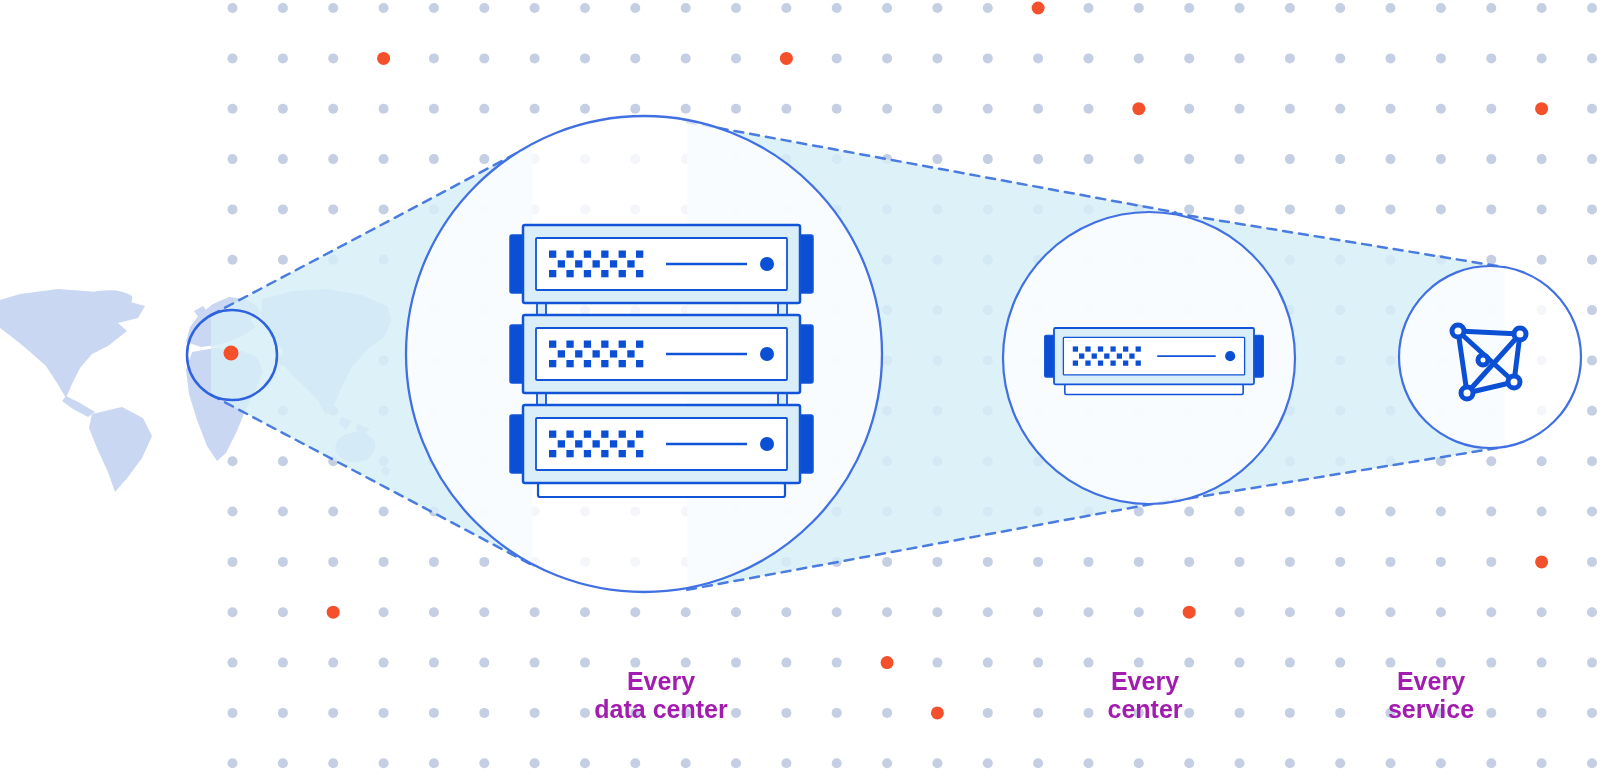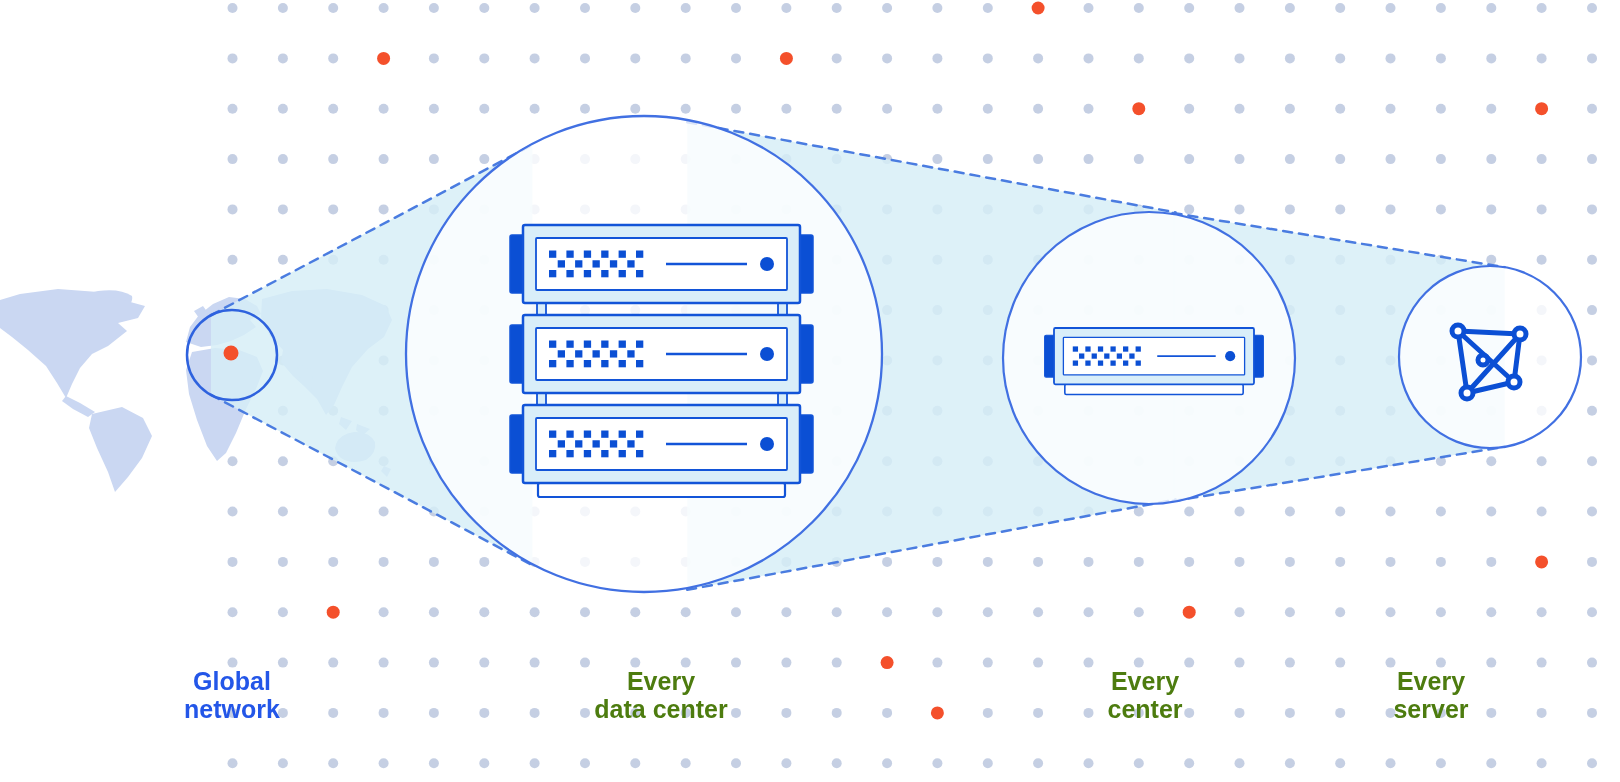--- a/index.html
+++ b/index.html
@@ -1,20 +1,20 @@
 <!DOCTYPE html>
 <html><head>
 <meta charset="utf-8">
 <style>
   html,body{margin:0;padding:0;background:#ffffff;}
   #fig{position:relative;width:1620px;height:782px;overflow:hidden;background:#ffffff;
        font-family:"Liberation Sans",sans-serif;}
   #canvas{position:absolute;left:0;top:0;}
   .stage-label{position:absolute;top:667px;transform:translateX(-50%);text-align:center;
-       font-weight:700;font-size:25px;line-height:28px;color:#4d7c0f;white-space:nowrap;}
+       font-weight:700;font-size:25px;line-height:28px;color:#a21caf;white-space:nowrap;}
   .stage-label.highlight{color:#2356e8;}
 </style>
 </head>
 <body>
 
 <div id="fig">
 
   <svg id="canvas" width="1620" height="782" viewBox="0 0 1620 782">
     <g id="g-dots">
         <circle cx="232.5" cy="8.0" r="5" fill="#c2cce1" opacity="0.95"></circle>
@@ -635,30 +635,26 @@
           <line x1="30" y1="-23" x2="-23" y2="36" stroke="#0b4fd4" stroke-width="5" stroke-linecap="round"></line>
           <circle cx="-32" cy="-26" r="6" fill="#ffffff" stroke="#0b4fd4" stroke-width="5"></circle>
           <circle cx="30" cy="-23" r="6" fill="#ffffff" stroke="#0b4fd4" stroke-width="5"></circle>
           <circle cx="24" cy="25" r="6" fill="#ffffff" stroke="#0b4fd4" stroke-width="5"></circle>
           <circle cx="-23" cy="36" r="6" fill="#ffffff" stroke="#0b4fd4" stroke-width="5"></circle>
           <circle cx="-7" cy="3" r="5" fill="#ffffff" stroke="#0b4fd4" stroke-width="5"></circle>
         </g>
       </g>
   </svg>
 
-  <div class="stage-label highlight" style="left:232px">
-    <div>Global</div>
-    <div>network</div>
-  </div>
   <div class="stage-label" style="left:661px">
     <div>Every</div>
     <div>data center</div>
   </div>
   <div class="stage-label" style="left:1145px">
     <div>Every</div>
     <div>center</div>
   </div>
   <div class="stage-label" style="left:1431px">
     <div>Every</div>
-    <div>server</div>
+    <div>service</div>
   </div>
 
 </div>
 
 </body></html>

